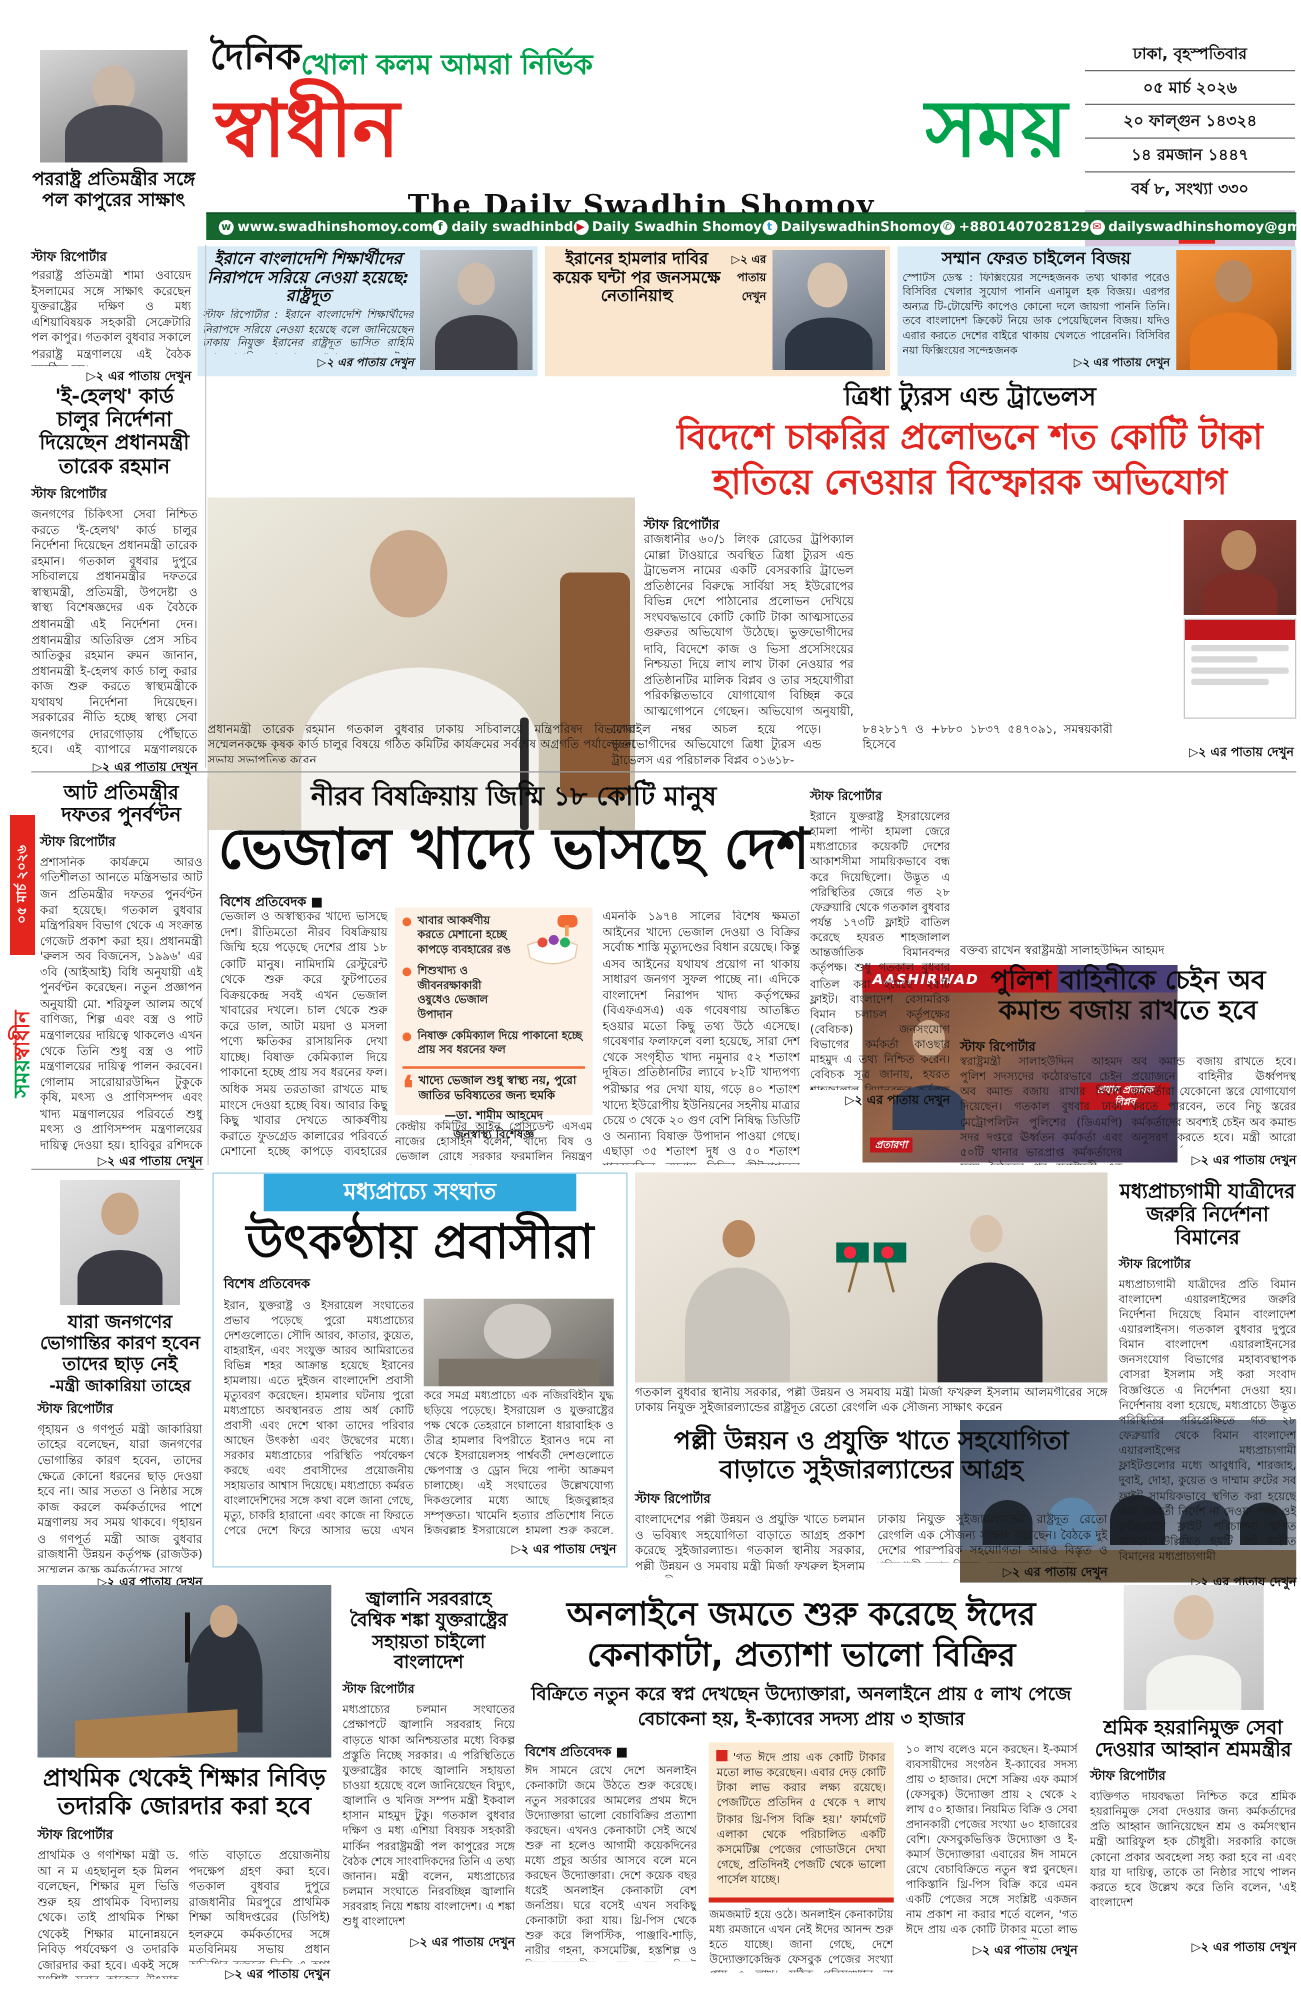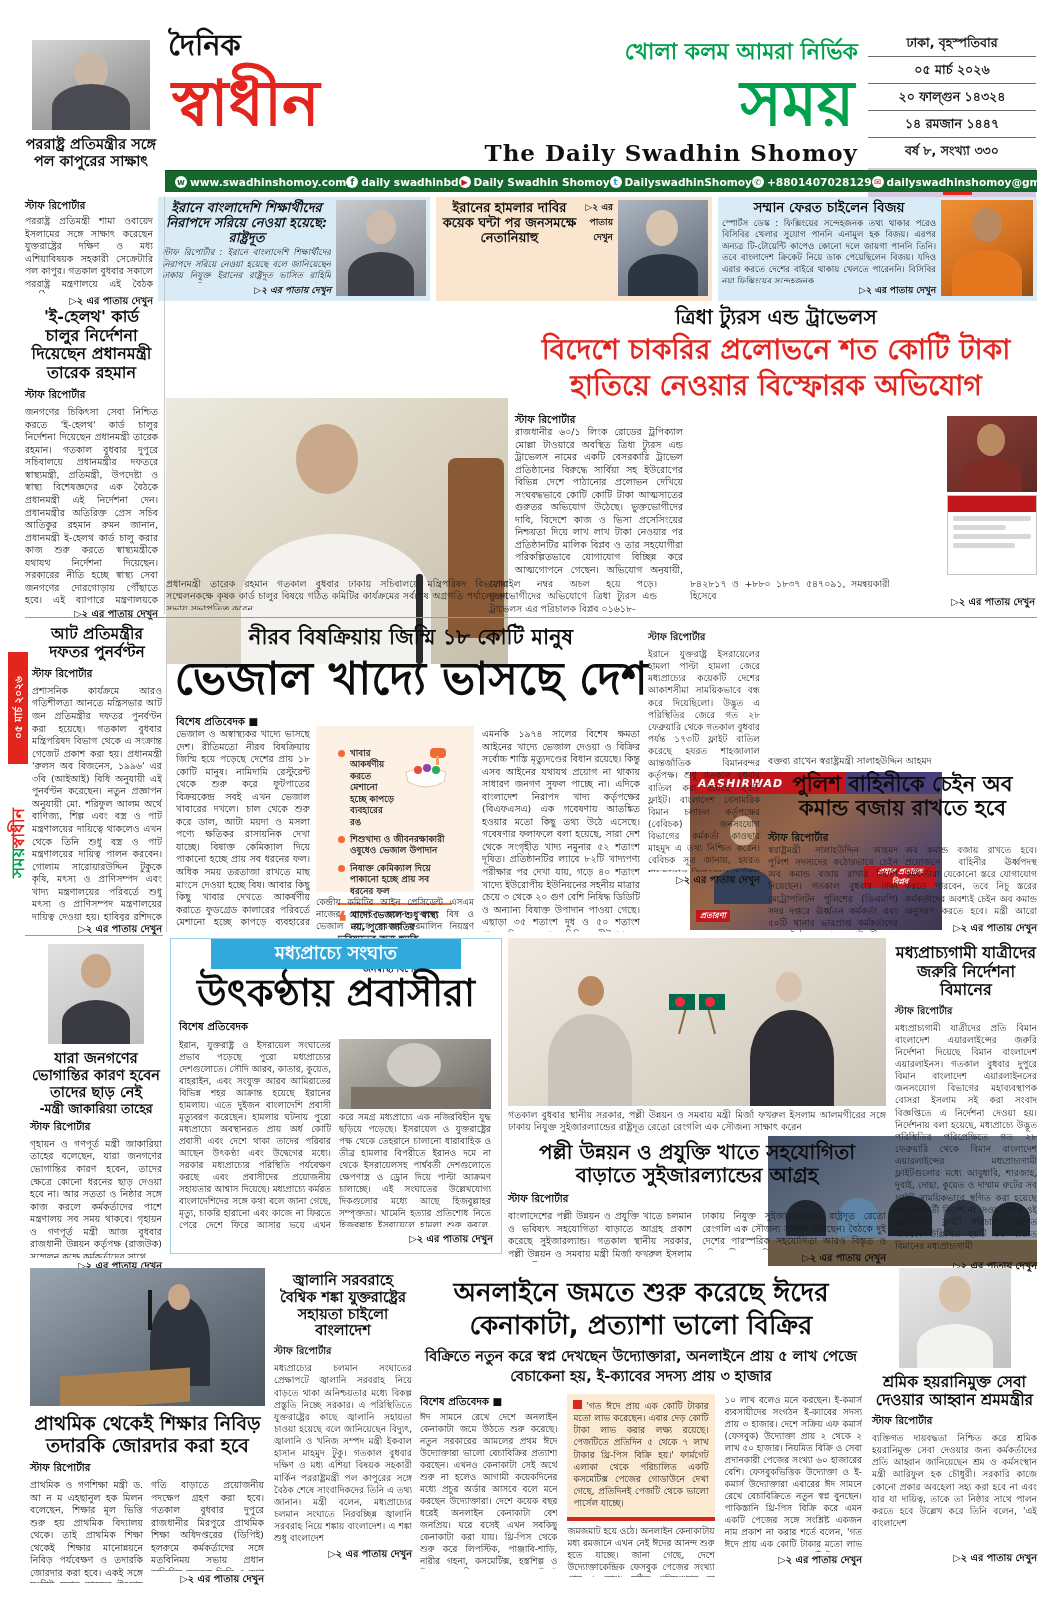--- a/index.html
+++ b/index.html
@@ -49,29 +49,29 @@
 
 <div class="page">
 
   <div class="abs ph ph-gray" style="left:32px;top:40px;width:118px;height:90px;">
     <span class="head" style="width:34px;height:38px;left:42px;top:12px;background:#c9b8a8;"></span>
     <span class="fig" style="width:78px;height:46px;left:20px;bottom:0;background:#4a4a52;"></span>
   </div>
   <div class="abs hl" style="left:20px;top:136px;width:142px;font-size:14.5px;">পররাষ্ট্র প্রতিমন্ত্রীর সঙ্গে পল কাপুরের সাক্ষাৎ</div>
 
   <div class="abs" style="left:168px;top:22px;width:690px;">
-    <div style="display:flex;justify-content:space-between;align-items:flex-end;">
+    <div style="display:flex;justify-content:flex-start;align-items:flex-end;">
       <span style="font-size:29px;font-weight:700;color:#111;">দৈনিক</span>
       <span style="font-size:22px;font-weight:700;color:#00A14B;">খোলা কলম আমরা নির্ভিক</span>
     </div>
     <div style="display:flex;justify-content:space-between;align-items:baseline;padding:0 4px;">
       <span style="font-size:63px;font-weight:700;color:#E3251E;line-height:1.05;">স্বাধীন</span>
       <span style="font-size:63px;font-weight:700;color:#00A14B;line-height:1.05;">সময়</span>
     </div>
-    <div style="text-align:right;font-family:'DejaVu Serif',serif;font-size:23px;font-weight:700;color:#111;letter-spacing:1px;margin-top:2px;">The Daily Swadhin Shomoy</div>
+    <div style="text-align:center;font-family:'DejaVu Serif',serif;font-size:23px;font-weight:700;color:#111;letter-spacing:1px;margin-top:14px;">The Daily Swadhin Shomoy</div>
   </div>
 
   <div class="abs" style="left:868px;top:34px;width:168px;">
     <div class="infoline">ঢাকা, বৃহস্পতিবার</div>
     <div class="infoline">০৫ মার্চ ২০২৬</div>
     <div class="infoline">২০ ফাল্গুন ১৪৩২৪</div>
     <div class="infoline">১৪ রমজান ১৪৪৭</div>
     <div class="infoline" style="border-bottom:none;">বর্ষ ৮, সংখ্যা ৩৩০</div>
     <div class="badge">
       <span>৮ পৃষ্ঠা</span>
@@ -215,21 +215,21 @@
     <div class="by" style="margin-top:4px;">স্টাফ রিপোর্টার</div>
     <div class="bd" style="height:236px;margin-top:2px;">প্রশাসনিক কার্যক্রমে আরও গতিশীলতা আনতে মন্ত্রিসভার আট জন প্রতিমন্ত্রীর দফতর পুনর্বণ্টন করা হয়েছে। গতকাল বুধবার মন্ত্রিপরিষদ বিভাগ থেকে এ সংক্রান্ত গেজেট প্রকাশ করা হয়। প্রধানমন্ত্রী 'রুলস অব বিজনেস, ১৯৯৬' এর ৩বি (আইআই) বিধি অনুযায়ী এই পুনর্বণ্টন করেছেন। নতুন প্রজ্ঞাপন অনুযায়ী মো. শরিফুল আলম অর্থে বাণিজ্য, শিল্প এবং বস্ত্র ও পাট মন্ত্রণালয়ের দায়িত্বে থাকলেও এখন থেকে তিনি শুধু বস্ত্র ও পাট মন্ত্রণালয়ের দায়িত্ব পালন করবেন। গোলাম সারোয়ারউদ্দিন টুকুকে কৃষি, মৎস্য ও প্রাণিসম্পদ এবং খাদ্য মন্ত্রণালয়ের পরিবর্তে শুধু মৎস্য ও প্রাণিসম্পদ মন্ত্রণালয়ের দায়িত্ব দেওয়া হয়। হাবিবুর রশিদকে সড়ক পরিবহন ও সেতু, রেলপথ এবং নৌপরিবহন মন্ত্রণালয়ের প্রতিমন্ত্রীর দায়িত্ব থেকে এখন থেকে রেলপথ মন্ত্রণালয় এবং সড়ক</div>
     <div class="lnk">▷২ এর পাতায় দেখুন</div>
   </div>
 
   <div class="abs hl" style="left:172px;top:625px;width:478px;font-size:21px;">নীরব বিষক্রিয়ায় জিম্মি ১৮ কোটি মানুষ</div>
   <div class="abs hl" style="left:172px;top:655px;width:478px;font-size:45px;line-height:1.05;">ভেজাল খাদ্যে ভাসছে দেশ</div>
   <div class="abs by" style="left:176px;top:714px;">বিশেষ প্রতিবেদক ■</div>
   <div class="abs bd" style="left:176px;top:728px;width:134px;height:200px;">ভেজাল ও অস্বাস্থ্যকর খাদ্যে ভাসছে দেশ। রীতিমতো নীরব বিষক্রিয়ায় জিম্মি হয়ে পড়েছে দেশের প্রায় ১৮ কোটি মানুষ। নামিদামি রেস্টুরেন্ট থেকে শুরু করে ফুটপাতের বিক্রয়কেন্দ্র সবই এখন ভেজাল খাবারের দখলে। চাল থেকে শুরু করে ডাল, আটা ময়দা ও মসলা পণ্যে ক্ষতিকর রাসায়নিক দেখা যাচ্ছে। বিষাক্ত কেমিক্যাল দিয়ে পাকানো হচ্ছে প্রায় সব ধরনের ফল। অধিক সময় তরতাজা রাখতে মাছ মাংসে দেওয়া হচ্ছে বিষ। আবার কিছু কিছু খাবার দেখতে আকর্ষণীয় করাতে ফুডগ্রেড কালারের পরিবর্তে মেশানো হচ্ছে কাপড়ে ব্যবহারের রঙ। আরও ভয়ংকর তথ্য হচ্ছে শিশুখাদ্য ও জীবনরক্ষাকারী ওষুধেও ভেজাল উপাদান দেওয়া হচ্ছে। মাঠে কৃষিপণ্যে ছিটানো হচ্ছে কীটনাশক, যা খাবারের মাধ্যমে সরাসরি মানুষের পেটে ঢুকছে। ফলে বিপন্ন হচ্ছে জনজীবন। বাড়ছে ক্যানসার, কিডনি ও লিভারের জটিল রোগ। আর এসব জেনেও নির্বিকার প্রশাসন। কনজুমারস অ্যাসোসিয়েশন অব বাংলাদেশের (ক্যাব)</div>
 
-  <div class="abs" style="left:316px;top:726px;width:158px;height:166px;background:#FDF1E6;padding:22px;box-sizing:border-box;">
+  <div class="abs" style="left:316px;top:726px;width:158px;height:166px;background:#FDF1E6;padding:6px;box-sizing:border-box;">
     <svg width="52" height="46" viewBox="0 0 52 46" style="float:right;margin:0 0 2px 3px;">
       <rect x="30" y="0" width="16" height="10" rx="4" fill="#f26b35"></rect>
       <rect x="36" y="8" width="3" height="9" fill="#f2a05f"></rect>
       <path d="M6 24 Q26 16 46 24 L44 34 Q26 44 8 34 Z" fill="#fefefe" stroke="#e7c9a8"></path>
       <circle cx="18" cy="22" r="4" fill="#e74c3c"></circle>
         <circle cx="27" cy="20" r="4" fill="#8e44ad"></circle>
         <circle cx="36" cy="22" r="4" fill="#27ae60"></circle>
     </svg>
     <div class="blt">
         <span class="dot"></span>

